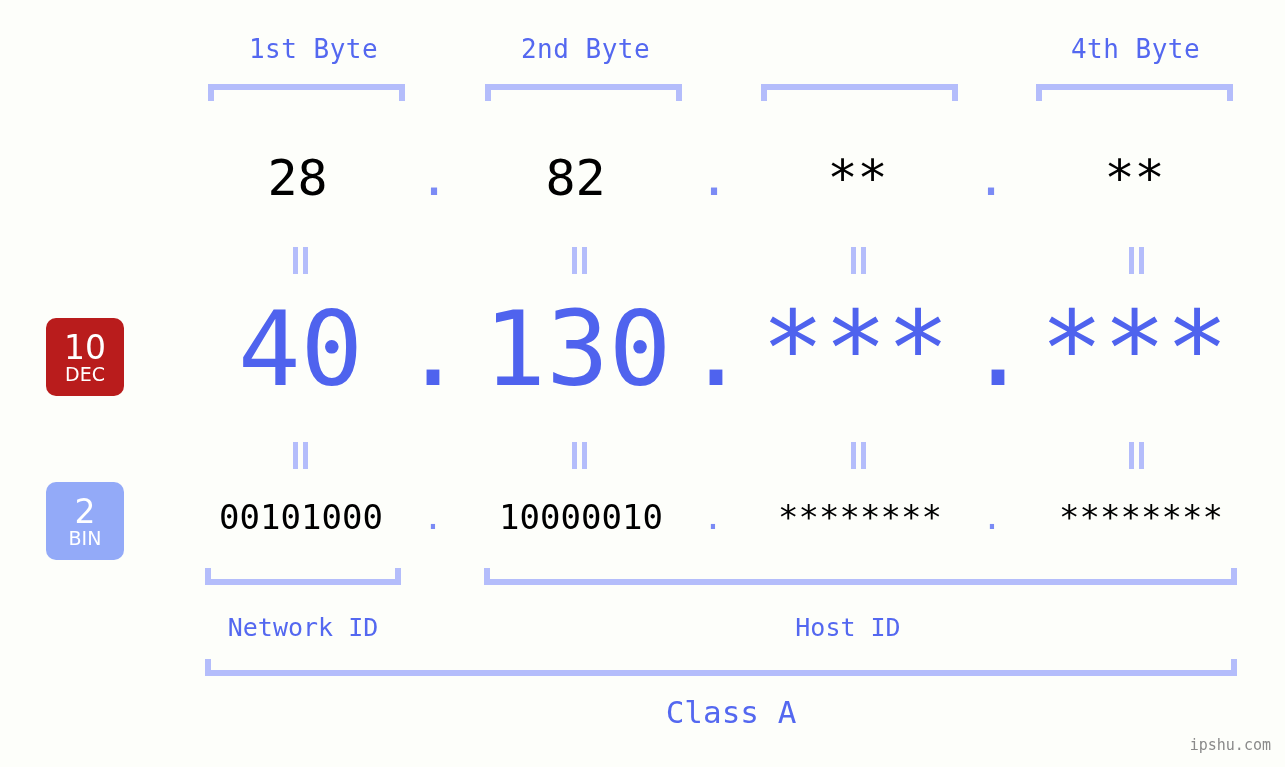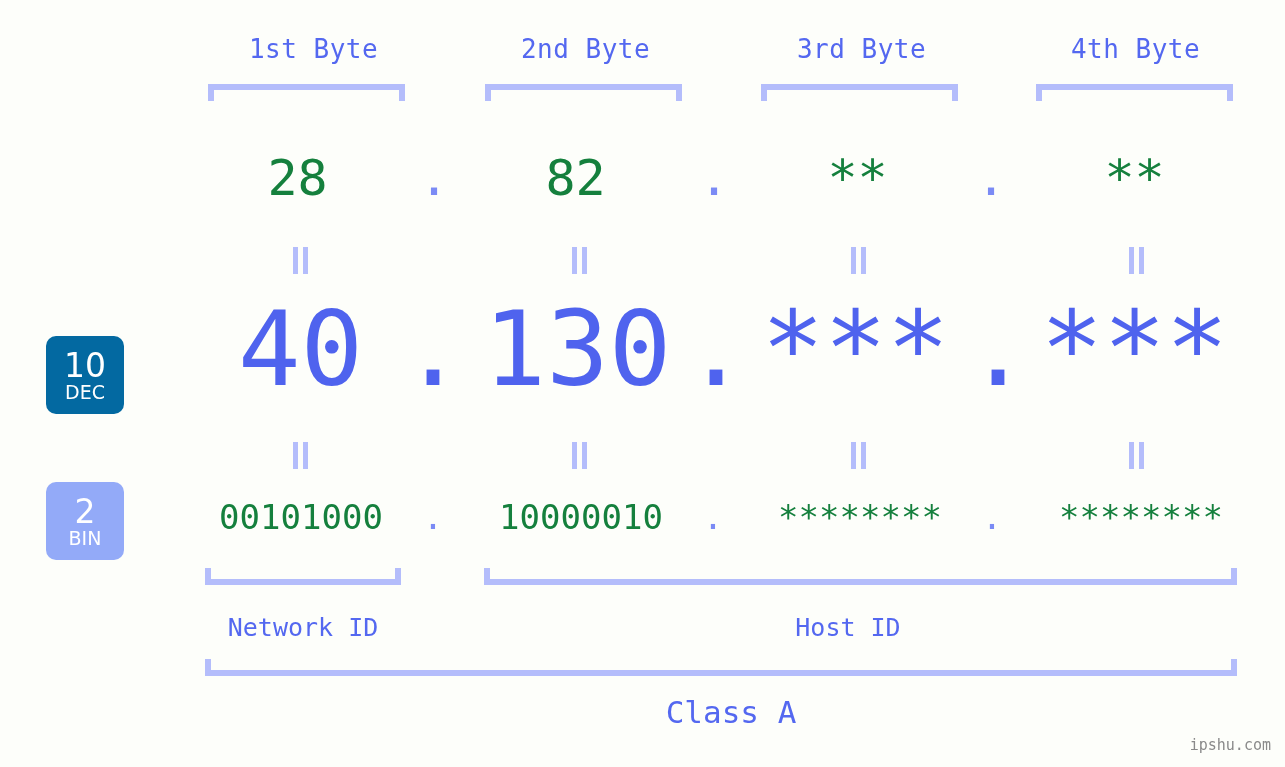--- a/index.html
+++ b/index.html
@@ -74,21 +74,21 @@
   
   .row {
     position: absolute;
     left: 0;
     width: 1285px;
     height: 0;
   }
   .cell {
     position: absolute;
     text-align: center;
-    color: #15803d;
+    color: #000000;
     font-family: "DejaVu Sans Mono", monospace;
     line-height: 1;
     white-space: nowrap;
   }
   .dot {
     position: absolute;
     color: #7b8bf5;
     font-family: "DejaVu Sans Mono", monospace;
     line-height: 1;
     text-align: center;
@@ -150,29 +150,28 @@
     line-height: 1;
   }
 </style>
 </head>
 <body>
 
 <div class="stage">
 
   <div class="byte-header" style="left:201px; width:225px;">1st Byte</div>
   <div class="byte-header" style="left:473px; width:225px;">2nd Byte</div>
-  <div class="byte-header" style="left:749px; width:225px;">3rd Byte</div>
   <div class="byte-header" style="left:1023px; width:225px;">4th Byte</div>
 
   <div class="bracket-top" style="left:208px; width:197px;"></div>
   <div class="bracket-top" style="left:485px; width:197px;"></div>
   <div class="bracket-top" style="left:761px; width:197px;"></div>
   <div class="bracket-top" style="left:1036px; width:197px;"></div>
 
-  <div class="badge" style="top:336px; background:#0369a1;">
+  <div class="badge" style="top:318px; background:#b91c1c;">
     <span class="num">10</span>
     <span class="abbr">DEC</span>
   </div>
   <div class="badge" style="top:482px; background:#93aaf8;">
     <span class="num">2</span>
     <span class="abbr">BIN</span>
   </div>
 
   <div class="row row-hex">
     <div class="cell" style="left:195px; width:205px;">28</div>

